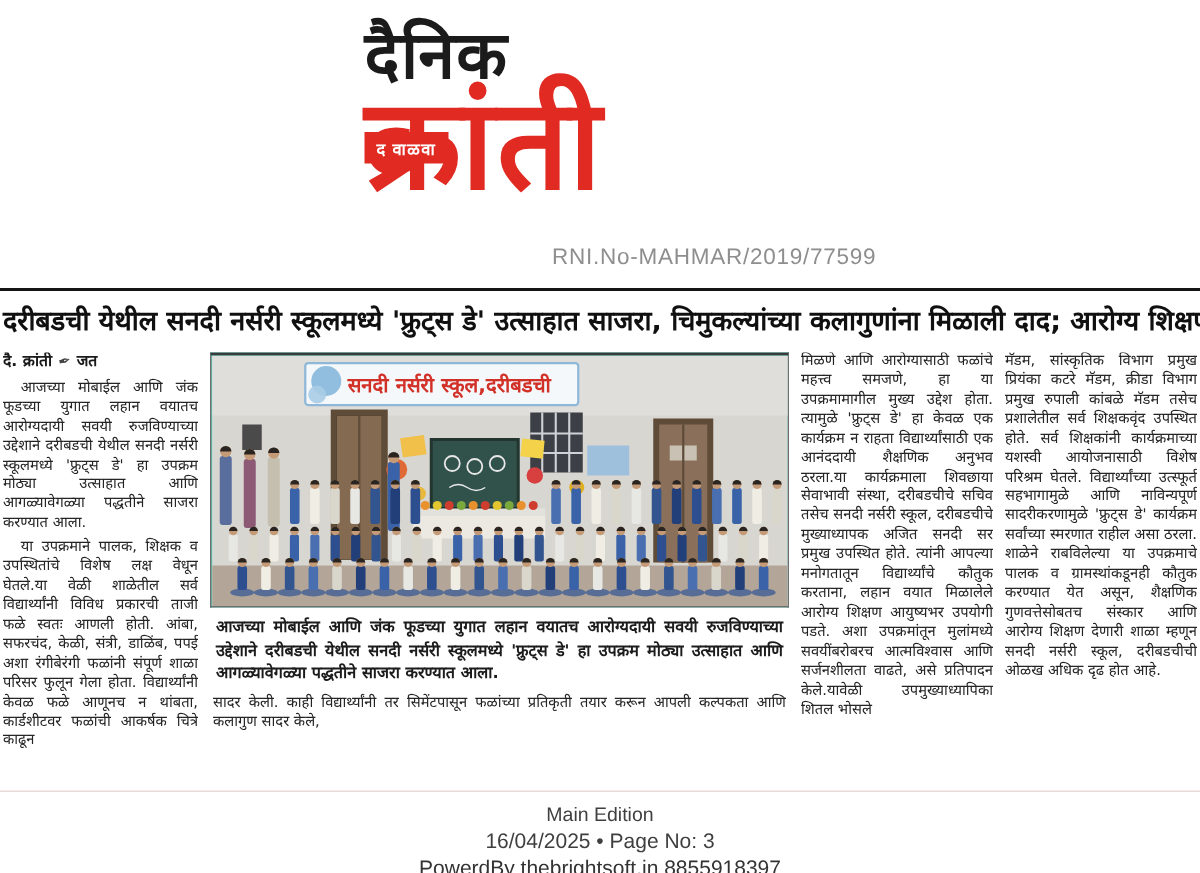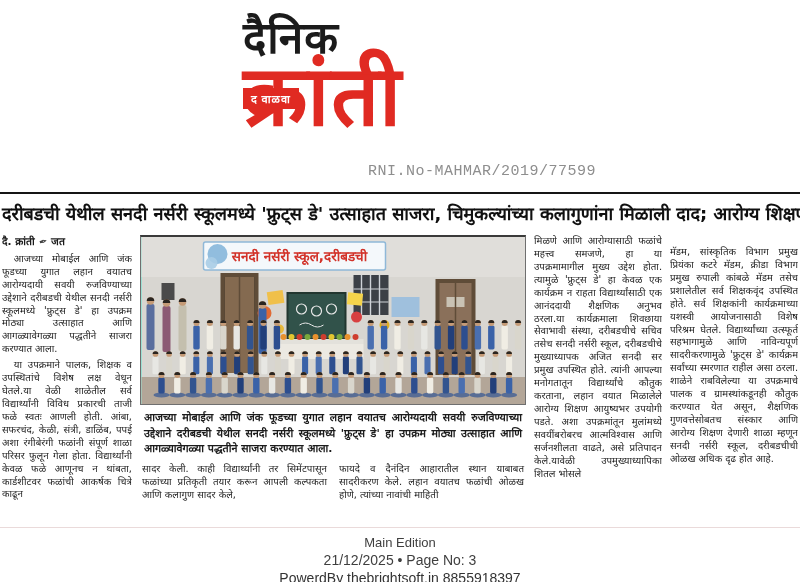--- a/index.html
+++ b/index.html
@@ -9,31 +9,31 @@
   }
   
   .masthead{position:relative;height:192px;}
   .mh-daily{position:absolute;left:243px;top:14px;font-size:44px;font-weight:800;
     color:#1b1b1b;letter-spacing:1px;line-height:1.1;}
   .mh-title{position:absolute;left:243px;top:48px;font-size:84px;font-weight:800;
     color:#e02a22;line-height:1.15;letter-spacing:2px;}
   .mh-strip{position:absolute;left:243px;top:88px;background:#e02a22;color:#fff;
     font-size:11px;font-weight:700;padding:3px 8px;z-index:2;letter-spacing:1px;font-family:Liberation Serif, serif;}
   .mh-rni{position:absolute;left:368px;top:163px;font-size:15px;color:#8e8e8e;
-    font-family:Liberation Mono, monospace;letter-spacing:.5px;}
+    font-family:Liberation Sans, sans-serif;letter-spacing:.5px;}
   
   .headline{border-top:2px solid #151515;padding:7px 2px 6px 2px;
     font-size:18px;font-weight:800;color:#101010;white-space:nowrap;overflow:hidden;}
   
   .body-grid{display:flex;gap:8px;padding:4px 2px 0 2px;height:288px;}
   .col-text{font-size:9.8px;line-height:1.32;text-align:justify;color:#242424;overflow:hidden;}
   .col-left{width:130px;flex:0 0 130px;}
   .col-mid{width:386px;flex:0 0 386px;display:flex;flex-direction:column;}
   .col-r1{width:128px;flex:0 0 128px;}
-  .col-r2{width:128px;flex:0 0 128px;margin-top:11px;}
+  .col-r2{width:128px;flex:0 0 128px;}
   .byline{font-size:10.5px;font-weight:700;color:#1a1a1a;margin-bottom:4px;display:flex;align-items:center;gap:4px;}
   .pen{font-size:10px;color:#444;transform:rotate(-15deg);display:inline-block;}
   p.art{margin:0 0 3px 0;text-indent:1.2em;}
   
   .photo{border:1px solid #6f6f6f;border-top:2px solid #3a3a3a;height:167px;overflow:hidden;background:#5eead4;}
   .photo svg{display:block;}
   .caption{font-size:10.8px;font-weight:700;line-height:1.45;text-align:justify;
     padding:5px 4px 4px 4px;color:#1c1c1c;}
   .subcols{display:flex;gap:12px;padding:2px 2px 0 2px;}
   .subcols div{flex:1;font-size:9.8px;line-height:1.32;text-align:justify;color:#242424;}
@@ -386,28 +386,27 @@
               <ellipse cx="367.60000000000014" cy="158" rx="8" ry="2.6" fill="#3a5a94" opacity="0.75"></ellipse>
               <rect x="364.40000000000015" y="140.4" width="6.4" height="16" rx="1.6" fill="#3a62a8"></rect>
               <circle cx="367.60000000000014" cy="138" r="3" fill="#c59b77"></circle>
               <path d="M 364.60000000000014 138 a 3 3 0 0 1 6 0 z" fill="#2a2520"></path>
             </g>
         </svg>
       </div>
       <div class="caption">आजच्या मोबाईल आणि जंक फूडच्या युगात लहान वयातच आरोग्यदायी सवयी रुजविण्याच्या उद्देशाने दरीबडची येथील सनदी नर्सरी स्कूलमध्ये 'फ्रुट्स डे' हा उपक्रम मोठ्या उत्साहात आणि आगळ्यावेगळ्या पद्धतीने साजरा करण्यात आला.</div>
       <div class="subcols">
         <div>सादर केली. काही विद्यार्थ्यांनी तर सिमेंटपासून फळांच्या प्रतिकृती तयार करून आपली कल्पकता आणि कलागुण सादर केले,</div>
-        <div>फायदे व दैनंदिन आहारातील स्थान याबाबत सादरीकरण केले. लहान वयातच फळांची ओळख होणे, त्यांच्या नावांची माहिती</div>
       </div>
     </div>
 
     <div class="col-r1 col-text">मिळणे आणि आरोग्यासाठी फळांचे महत्त्व समजणे, हा या उपक्रमामागील मुख्य उद्देश होता. त्यामुळे 'फ्रुट्स डे' हा केवळ एक कार्यक्रम न राहता विद्यार्थ्यांसाठी एक आनंददायी शैक्षणिक अनुभव ठरला.या कार्यक्रमाला शिवछाया सेवाभावी संस्था, दरीबडचीचे सचिव तसेच सनदी नर्सरी स्कूल, दरीबडचीचे मुख्याध्यापक अजित सनदी सर प्रमुख उपस्थित होते. त्यांनी आपल्या मनोगतातून विद्यार्थ्यांचे कौतुक करताना, लहान वयात मिळालेले आरोग्य शिक्षण आयुष्यभर उपयोगी पडते. अशा उपक्रमांतून मुलांमध्ये सवयींबरोबरच आत्मविश्वास आणि सर्जनशीलता वाढते, असे प्रतिपादन केले.यावेळी उपमुख्याध्यापिका शितल भोसले</div>
 
     <div class="col-r2 col-text">मॅडम, सांस्कृतिक विभाग प्रमुख प्रियंका कटरे मॅडम, क्रीडा विभाग प्रमुख रुपाली कांबळे मॅडम तसेच प्रशालेतील सर्व शिक्षकवृंद उपस्थित होते. सर्व शिक्षकांनी कार्यक्रमाच्या यशस्वी आयोजनासाठी विशेष परिश्रम घेतले. विद्यार्थ्यांच्या उत्स्फूर्त सहभागामुळे आणि नाविन्यपूर्ण सादरीकरणामुळे 'फ्रुट्स डे' कार्यक्रम सर्वांच्या स्मरणात राहील असा ठरला. शाळेने राबविलेल्या या उपक्रमाचे पालक व ग्रामस्थांकडूनही कौतुक करण्यात येत असून, शैक्षणिक गुणवत्तेसोबतच संस्कार आणि आरोग्य शिक्षण देणारी शाळा म्हणून सनदी नर्सरी स्कूल, दरीबडचीची ओळख अधिक दृढ होत आहे.</div>
   </div>
 
   <div class="footer">
     <div class="f1">Main Edition</div>
-    <div class="f2">21/12/2025 • Page No: 3</div>
+    <div class="f2">16/04/2025 • Page No: 3</div>
     <div class="f3">PowerdBy thebrightsoft.in 8855918397</div>
   </div>
 
 </div>
 
 </body></html>

